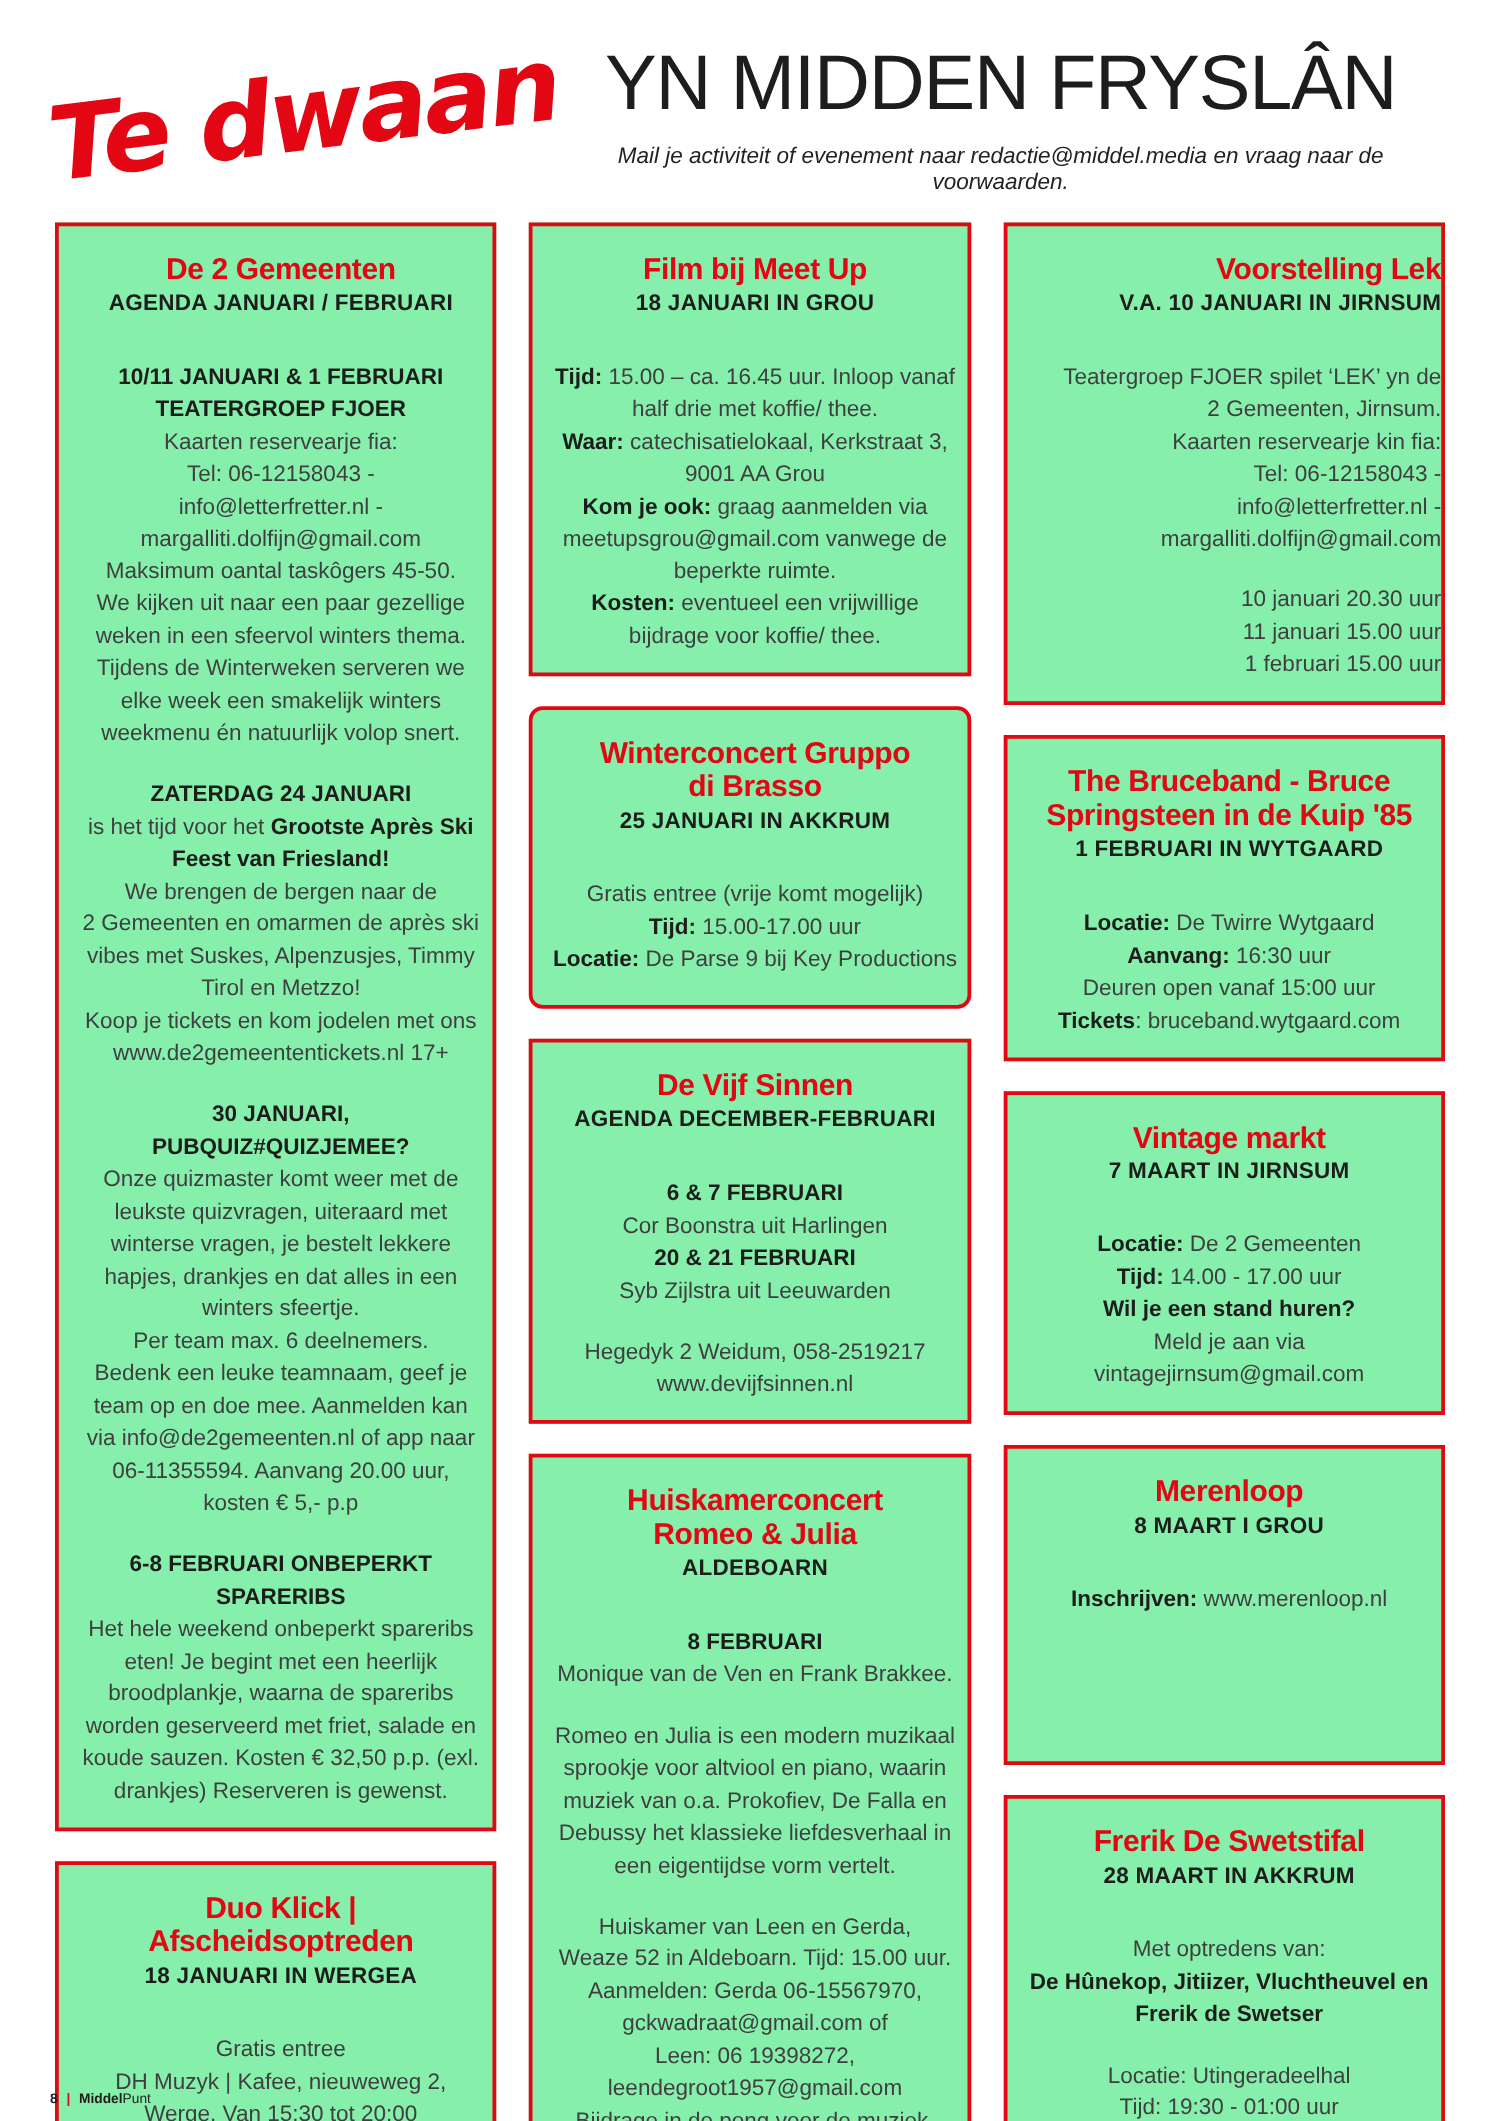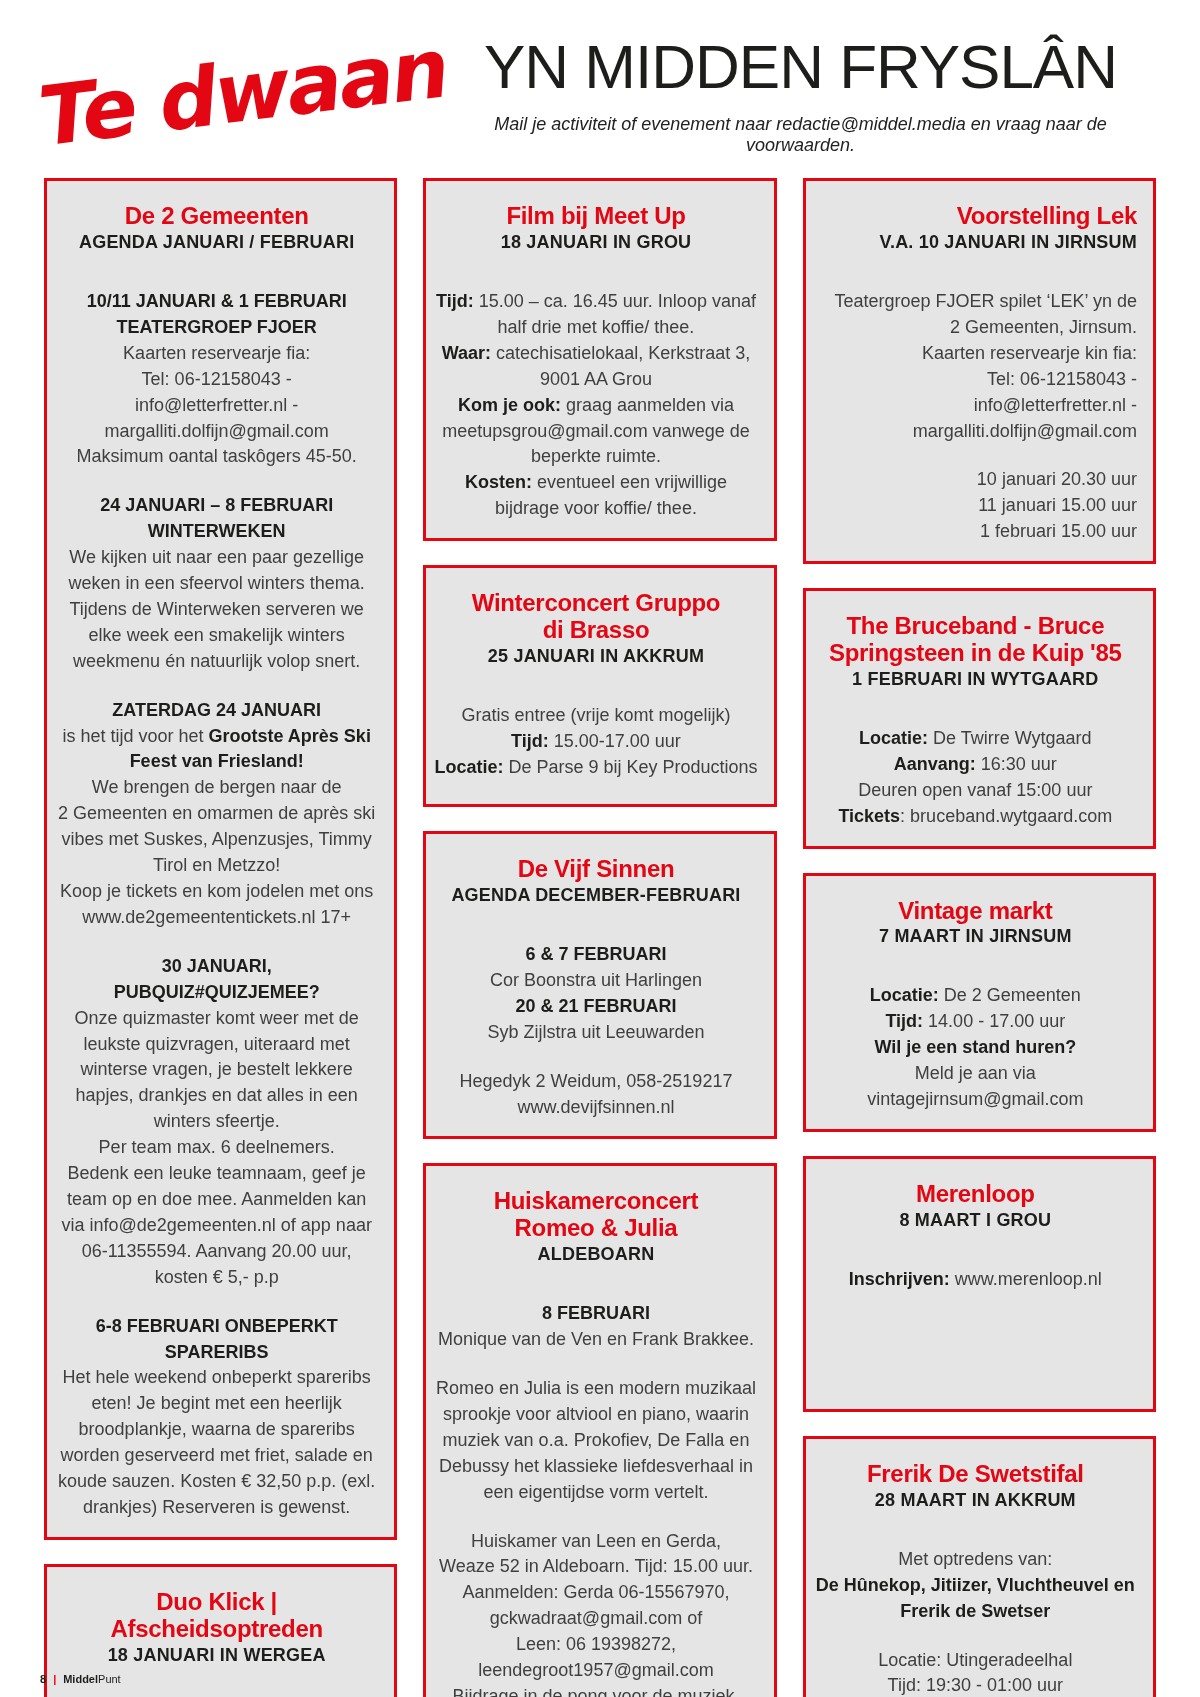--- a/index.html
+++ b/index.html
@@ -27,23 +27,23 @@
     font-size: 62px; font-weight: 400; line-height: 1.05;
     letter-spacing: -1px; white-space: nowrap;
   }
   .header-subtitle { font-style: italic; font-size: 18px; color: #222222; margin-top: 15px; }
   
   .columns { display: flex; gap: 26px; padding: 0 44px; margin-top: 22px; }
   .col { flex: 1; display: flex; flex-direction: column; gap: 24px; min-width: 0; }
   .event-box {
     border: 3px solid #e30613;
     box-sizing: border-box;
-    padding: 22px 16px 16px 8px;
+    padding: 22px 0 16px 8px;
     text-align: center;
-    background: #e5e5e5;
+    background: #86efac;
   }
   .box-title {
     margin: 0; color: #e30613;
     font-size: 24px; font-weight: bold; line-height: 1.12;
     white-space: pre-line; letter-spacing: -0.3px;
   }
   .box-subtitle {
     color: #1d1d1b; font-size: 18px; font-weight: bold;
     margin-top: 2px; letter-spacing: 0.2px; white-space: pre-line;
   }
@@ -74,22 +74,20 @@
         <h2 class="box-title">De 2 Gemeenten</h2>
         <div class="box-subtitle">AGENDA JANUARI / FEBRUARI</div>
         <div class="box-body">
           <p class="block"><span class="b ">10/11 JANUARI &amp; 1 FEBRUARI
 TEATERGROEP FJOER</span></p>
           <p class="block"><span class="">Kaarten reservearje fia:
 Tel: 06-12158043 -
 info@letterfretter.nl -
 margalliti.dolfijn@gmail.com
 Maksimum oantal taskôgers 45-50.</span></p>
-          <p class="block space"><span class="b ">24 JANUARI – 8 FEBRUARI
-WINTERWEKEN</span></p>
           <p class="block"><span class="">We kijken uit naar een paar gezellige
 weken in een sfeervol winters thema.
 Tijdens de Winterweken serveren we
 elke week een smakelijk winters
 weekmenu én natuurlijk volop snert.</span></p>
           <p class="block space"><span class="b ">ZATERDAG 24 JANUARI</span></p>
           <p class="block"><span class="">is het tijd voor het </span><span class="b ">Grootste Après Ski
 Feest van Friesland!</span><span class="">
 We brengen de bergen naar de
 2 Gemeenten en omarmen de après ski
@@ -140,21 +138,21 @@
 half drie met koffie/ thee.
 </span><span class="b ">Waar:</span><span class=""> catechisatielokaal, Kerkstraat 3,
 9001 AA Grou
 </span><span class="b ">Kom je ook:</span><span class=""> graag aanmelden via
 meetupsgrou@gmail.com vanwege de
 beperkte ruimte.
 </span><span class="b ">Kosten:</span><span class=""> eventueel een vrijwillige
 bijdrage voor koffie/ thee.</span></p>
         </div>
       </section>
-      <section class="event-box" style="min-height: 242px;">
+      <section class="event-box" style="min-height: 242px; border-radius: 11px;">
         <h2 class="box-title">Winterconcert Gruppo
 di Brasso</h2>
         <div class="box-subtitle">25 JANUARI IN AKKRUM</div>
         <div class="box-body">
           <p class="block"><span class="">Gratis entree (vrije komt mogelijk)
 </span><span class="b ">Tijd:</span><span class=""> 15.00-17.00 uur
 </span><span class="b ">Locatie:</span><span class=""> De Parse 9 bij Key Productions</span></p>
         </div>
       </section>
       <section class="event-box" style="min-height: 278px;">

